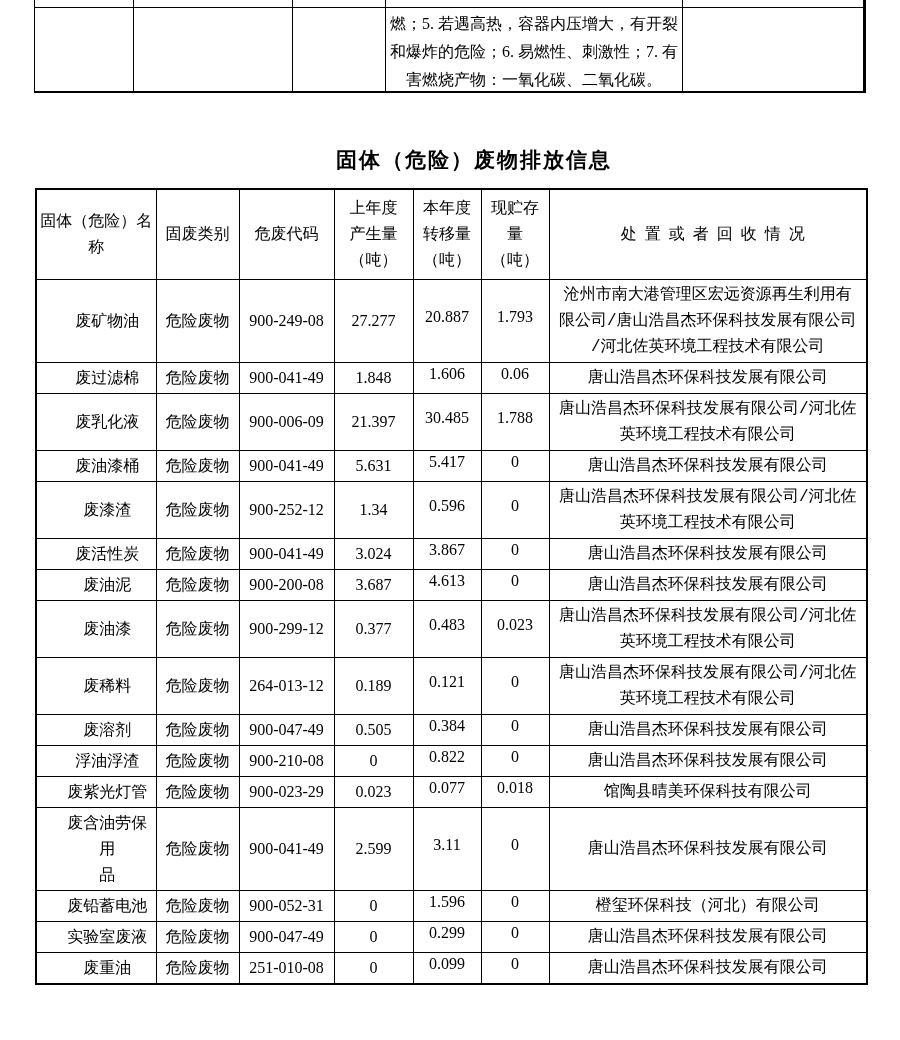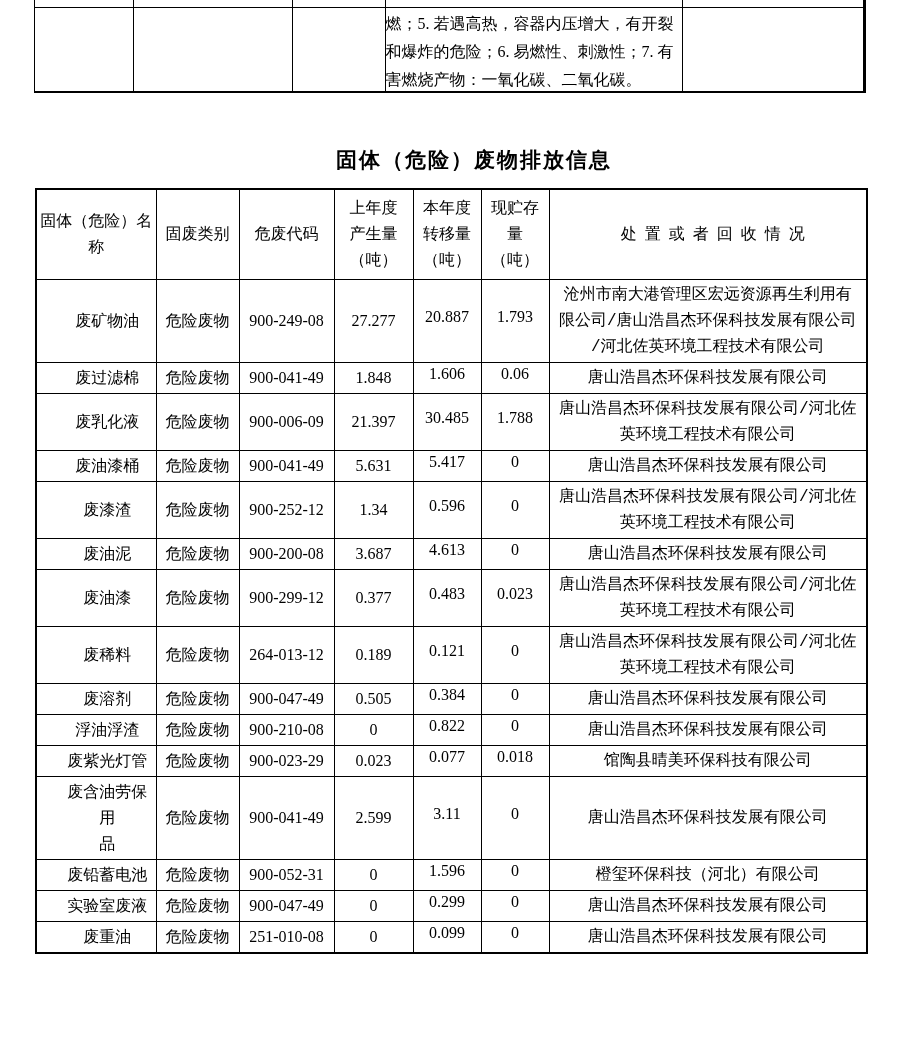--- a/index.html
+++ b/index.html
@@ -46,20 +46,21 @@
     left: 0; top: 7px;
     width: 100%; height: 1px;
     background: #000;
   }
   .tfrag-text {
     position: absolute;
     left: 0; top: 10px;
     width: 100%;
     font-size: 16px;
     line-height: 28px;
+    text-align: center;
     white-space: pre-line;
   }
 
   
   .doc-title {
     position: absolute;
     left: 0; top: 144px;
     width: 900px;
     margin: 0;
     text-align: center;
@@ -200,20 +201,29 @@
           <td class="c1">废漆渣</td>
           <td class="c2">危险废物</td>
           <td class="c3">900-252-12</td>
           <td class="c4">1.34</td>
           <td class="c5"><span class="raised">0.596</span></td>
           <td class="c6"><span class="raised">0</span></td>
           <td class="c7">唐山浩昌杰环保科技发展有限公司/河北佐
 英环境工程技术有限公司</td>
         </tr>
         <tr>
+          <td class="c1">废活性炭</td>
+          <td class="c2">危险废物</td>
+          <td class="c3">900-041-49</td>
+          <td class="c4">3.024</td>
+          <td class="c5"><span class="raised">3.867</span></td>
+          <td class="c6"><span class="raised">0</span></td>
+          <td class="c7">唐山浩昌杰环保科技发展有限公司</td>
+        </tr>
+        <tr>
           <td class="c1">废油泥</td>
           <td class="c2">危险废物</td>
           <td class="c3">900-200-08</td>
           <td class="c4">3.687</td>
           <td class="c5"><span class="raised">4.613</span></td>
           <td class="c6"><span class="raised">0</span></td>
           <td class="c7">唐山浩昌杰环保科技发展有限公司</td>
         </tr>
         <tr>
           <td class="c1">废油漆</td>

